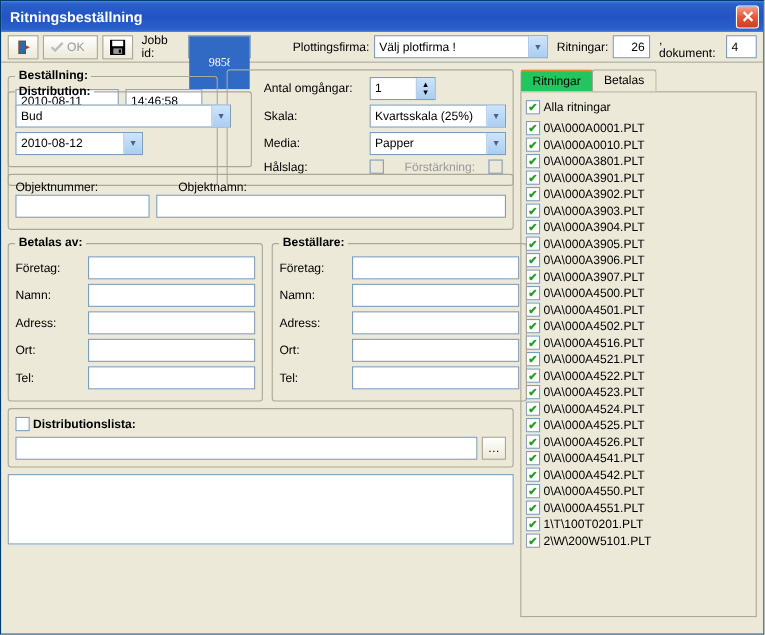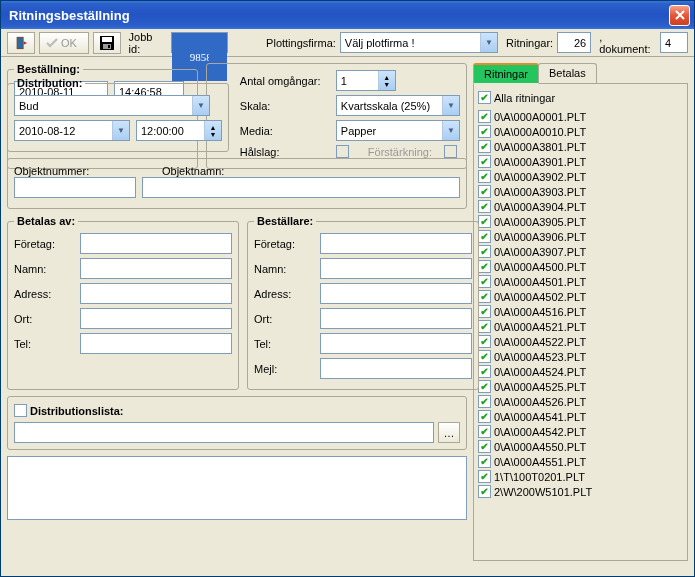--- a/index.html
+++ b/index.html
@@ -268,27 +268,20 @@
               </div>
           </div>
         </div>
         <div class="row">
           <div class="combo" style="width:116px">
             <span class="combo-text">2010-08-12</span>
             <div class="combo-arrow">
                 <span class="arrow-down">▼</span>
               </div>
           </div>
-          <div class="combo" style="width:86px">
-            <span class="combo-text">12:00:00</span>
-            <div class="spin-arrows">
-                <span>▲</span>
-                <span>▼</span>
-              </div>
-          </div>
         </div>
       </fieldset>
 
       <fieldset>
         <div class="row" style="margin-bottom:0;gap:20px;">
           <span style="width:128px">Objektnummer:</span>
           <span>Objektnamn:</span>
         </div>
         <div class="row">
           <input class="textbox" style="width: 122px;">
@@ -333,24 +326,20 @@
           <div class="row">
               <span class="flabel-s">Adress:</span>
               <input class="textbox txtfull" style="">
             </div>
           <div class="row">
               <span class="flabel-s">Ort:</span>
               <input class="textbox txtfull" style="">
             </div>
           <div class="row">
               <span class="flabel-s">Tel:</span>
-              <input class="textbox txtfull" style="">
-            </div>
-          <div class="row">
-              <span class="flabel-s">Mejl:</span>
               <input class="textbox txtfull" style="">
             </div>
         </fieldset>
       </div>
 
       <fieldset>
         <div class="cbline" style="margin-bottom:4px;font-weight:bold;">
           <span class="cbx"></span>
           <span>Distributionslista:</span>
         </div>

